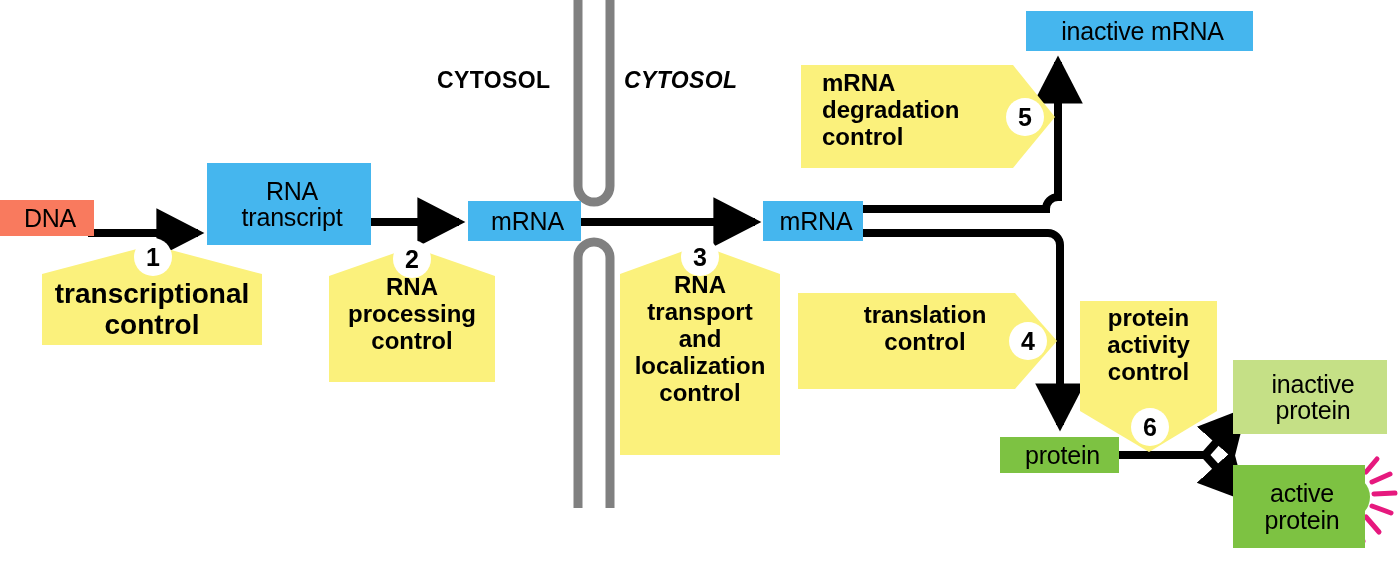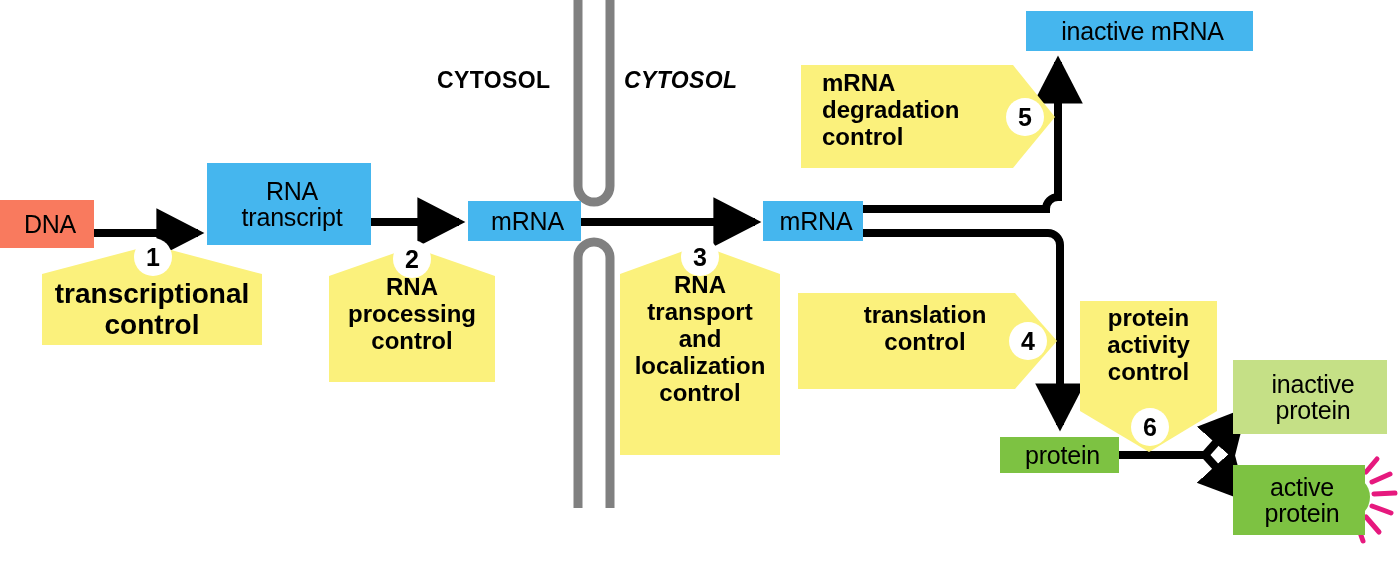--- a/index.html
+++ b/index.html
@@ -128,21 +128,21 @@
     <g stroke="#E6197E" stroke-width="5" stroke-linecap="round">
       <line x1="1366" y1="472" x2="1377" y2="459"></line>
       <line x1="1372" y1="482" x2="1390" y2="474"></line>
       <line x1="1374" y1="494" x2="1395" y2="493"></line>
       <line x1="1372" y1="506" x2="1391" y2="513"></line>
       <line x1="1366" y1="517" x2="1379" y2="532"></line>
       <line x1="1357" y1="524" x2="1363" y2="541"></line>
     </g>
   </svg>
 
-  <div class="lbl" style="left:0px; top:200px; width:88px; height:48px; background:#F97A5E; font-size:25px;">
+  <div class="lbl" style="left:0px; top:200px; width:88px; height:36px; background:#F97A5E; font-size:25px;">
     <span>DNA</span>
   </div>
 
   <div class="lbl" style="left:207px; top:163px; width:158px; height:82px; background:#45B6EE; font-size:25px;">
     <span>RNA
 transcript</span>
   </div>
 
   <div class="lbl" style="left:468px; top:201px; width:107px; height:40px; background:#45B6EE; font-size:25px;">
     <span>mRNA</span>
@@ -158,21 +158,21 @@
 
   <div class="lbl" style="left:1000px; top:437px; width:113px; height:36px; background:#7DC242; font-size:25px;">
     <span>protein</span>
   </div>
 
   <div class="lbl" style="left:1233px; top:360px; width:148px; height:74px; background:#C5E086; font-size:25px;">
     <span>inactive
 protein</span>
   </div>
 
-  <div class="lbl" style="left:1233px; top:465px; width:126px; height:70px; background:#7DC242; font-size:25px;">
+  <div class="lbl" style="left:1233px; top:465px; width:126px; height:83px; background:#7DC242; font-size:25px;">
     <span>active
 protein</span>
   </div>
 
   <div class="compartment" style="left:437px; top:67px;">CYTOSOL</div>
   <div class="compartment" style="left:624px; top:67px;font-style:italic;">CYTOSOL</div>
 
   <div class="banner-text" style="left:42px; top:278px; width:220px; text-align:center; font-size:28px;">transcriptional
 control</div>
 

